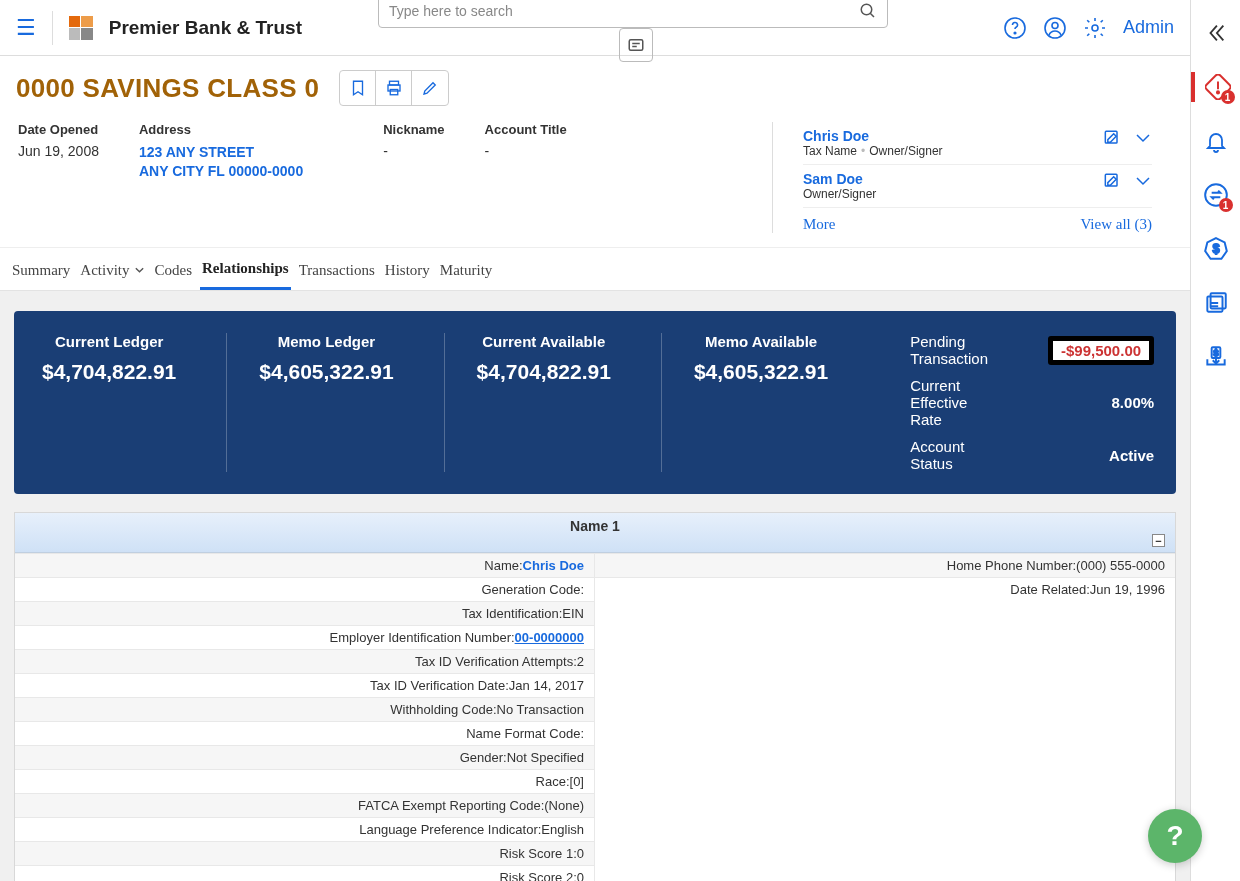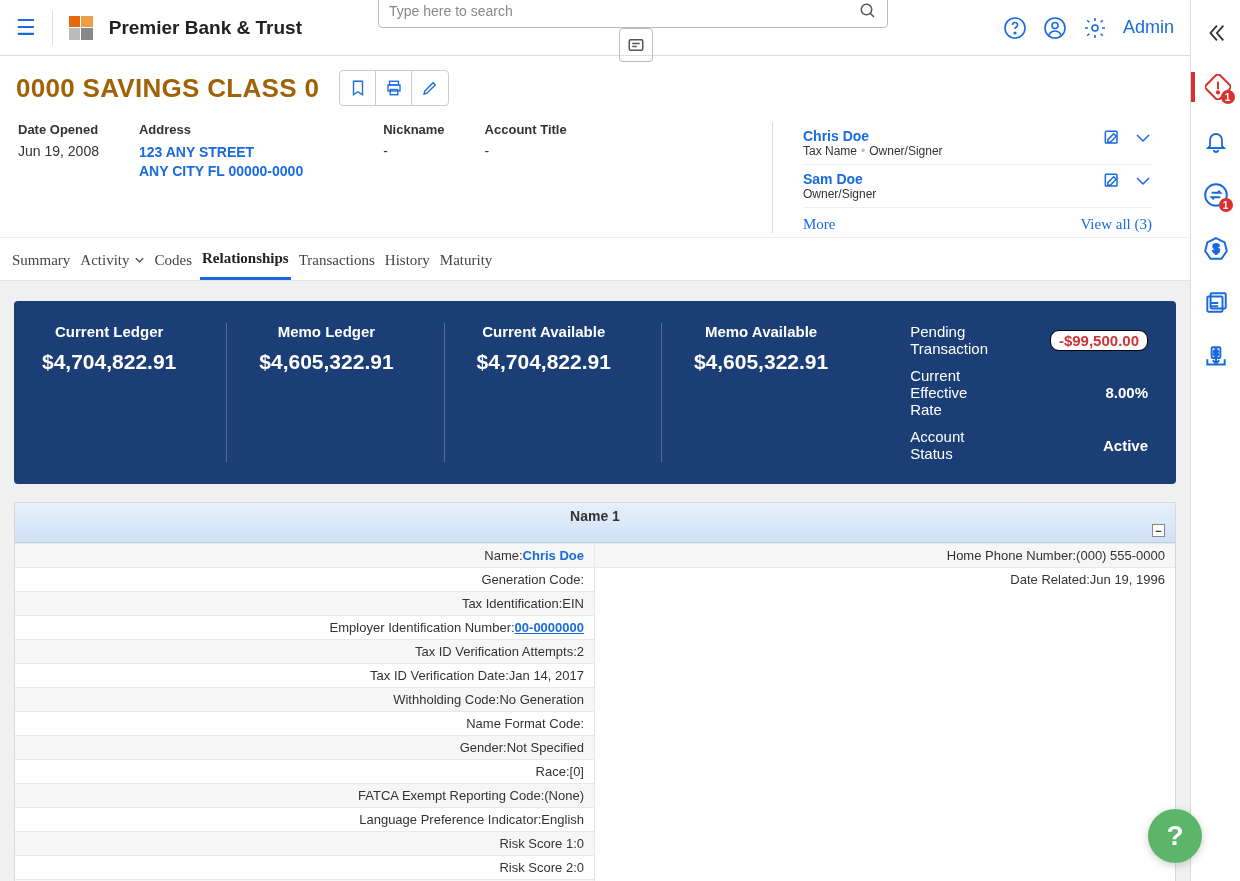--- a/index.html
+++ b/index.html
@@ -31,21 +31,21 @@
   .content::-webkit-scrollbar-thumb { background:#c0c0c0; border-radius:4px; }
 
   
   .title-row { padding:14px 16px 10px; display:flex; align-items:center; gap:20px; }
   .page-title { font-size:26px; font-weight:700; color:#a16207; letter-spacing:0.3px; }
   .title-actions { border:1px solid #ccc; border-radius:4px; display:flex; }
   .title-actions .ta { width:36px; height:34px; display:flex; align-items:center; justify-content:center; border-right:1px solid #ccc; cursor:pointer; color:#186ade; }
   .title-actions .ta:last-child { border-right:none; }
 
   
-  .info-row { display:flex; padding:6px 18px 4px; border-bottom:1px solid #eee; }
+  .info-row { display:flex; padding:6px 18px 14px; border-bottom:1px solid #eee; }
   .info-block { margin-right:40px; }
   .info-label { font-weight:700; font-size:13px; color:#333; margin-bottom:6px; }
   .info-value { font-size:14px; color:#333; }
   .info-value.link { color:#186ade; font-weight:700; line-height:1.35; }
   .signers { border-left:1px solid #ddd; padding-left:30px; flex:1; max-width:380px; margin-left:auto; margin-right:20px; }
   .signer { border-bottom:1px solid #eee; padding:6px 0; display:flex; align-items:flex-start; }
   .signer:last-of-type { border-bottom:none; }
   .signer-info { flex:1; }
   .signer-name { color:#186ade; font-weight:700; font-size:14px; }
   .signer-role { font-size:12px; color:#333; }
@@ -62,21 +62,21 @@
   
   .tab-body { background:#f0f0f0; padding:20px 14px 14px; }
 
   
   .balance-bar { background:#1a3e75; border-radius:4px; padding:22px 28px; display:flex; color:#fff; }
   .bal-cell { padding-right:50px; border-right:1px solid rgba(255,255,255,0.25); margin-right:32px; text-align:center; }
   .bal-cell:nth-child(4) { border-right:none; }
   .bal-label { font-size:15px; font-weight:600; margin-bottom:10px; }
   .bal-value { font-size:21px; font-weight:700; }
   .bal-right { margin-left:auto; display:grid; grid-template-columns:auto auto; column-gap:60px; row-gap:10px; font-size:15px; align-items:center; }
-  .neg-pill { background:#fff; color:#cc3333; border:1px solid #000000; border-radius:9px; padding:1px 8px; font-weight:700; justify-self:end; white-space:nowrap; }
+  .neg-pill { background:#fff; color:#cc3333; border:5px solid #000000; border-radius:3px; padding:1px 8px; font-weight:700; justify-self:end; white-space:nowrap; }
   .bal-right .rv { justify-self:end; font-weight:600; }
 
   
   .detail-wrap { margin-top:18px; height:410px; overflow-y:scroll; background:#fff; border:1px solid #d8d8d8; }
   .detail-wrap::-webkit-scrollbar { width:16px; }
   .detail-wrap::-webkit-scrollbar-track { background:#f0f0f0; }
   .detail-wrap::-webkit-scrollbar-thumb { background:#c0c0c0; border-radius:4px; }
   .section-hdr { background:linear-gradient(#e7f0fb,#cfe1f6); border-bottom:1px solid #c0cfe0; padding:5px 10px; font-weight:700; font-size:14px; display:flex; align-items:center;flex-direction:column; }
   .collapse-box { margin-left:auto; width:13px; height:13px; border:1px solid #888; display:flex; align-items:center; justify-content:center; font-size:11px; cursor:pointer; background:#fff; }
   .detail-grid { display:grid; grid-template-columns:1fr 1fr; }
@@ -320,21 +320,21 @@
                 <div class="drow">
                   <span class="dl">Tax ID Verification Attempts:</span>
                   <span class="dv">2</span>
                 </div>
                 <div class="drow">
                   <span class="dl">Tax ID Verification Date:</span>
                   <span class="dv">Jan 14, 2017</span>
                 </div>
                 <div class="drow">
                   <span class="dl">Withholding Code:</span>
-                  <span class="dv">No Generation</span>
+                  <span class="dv">No Transaction</span>
                 </div>
                 <div class="drow">
                   <span class="dl">Name Format Code:</span>
                   <span class="dv"></span>
                 </div>
                 <div class="drow">
                   <span class="dl">Gender:</span>
                   <span class="dv">Not Specified</span>
                 </div>
                 <div class="drow">

